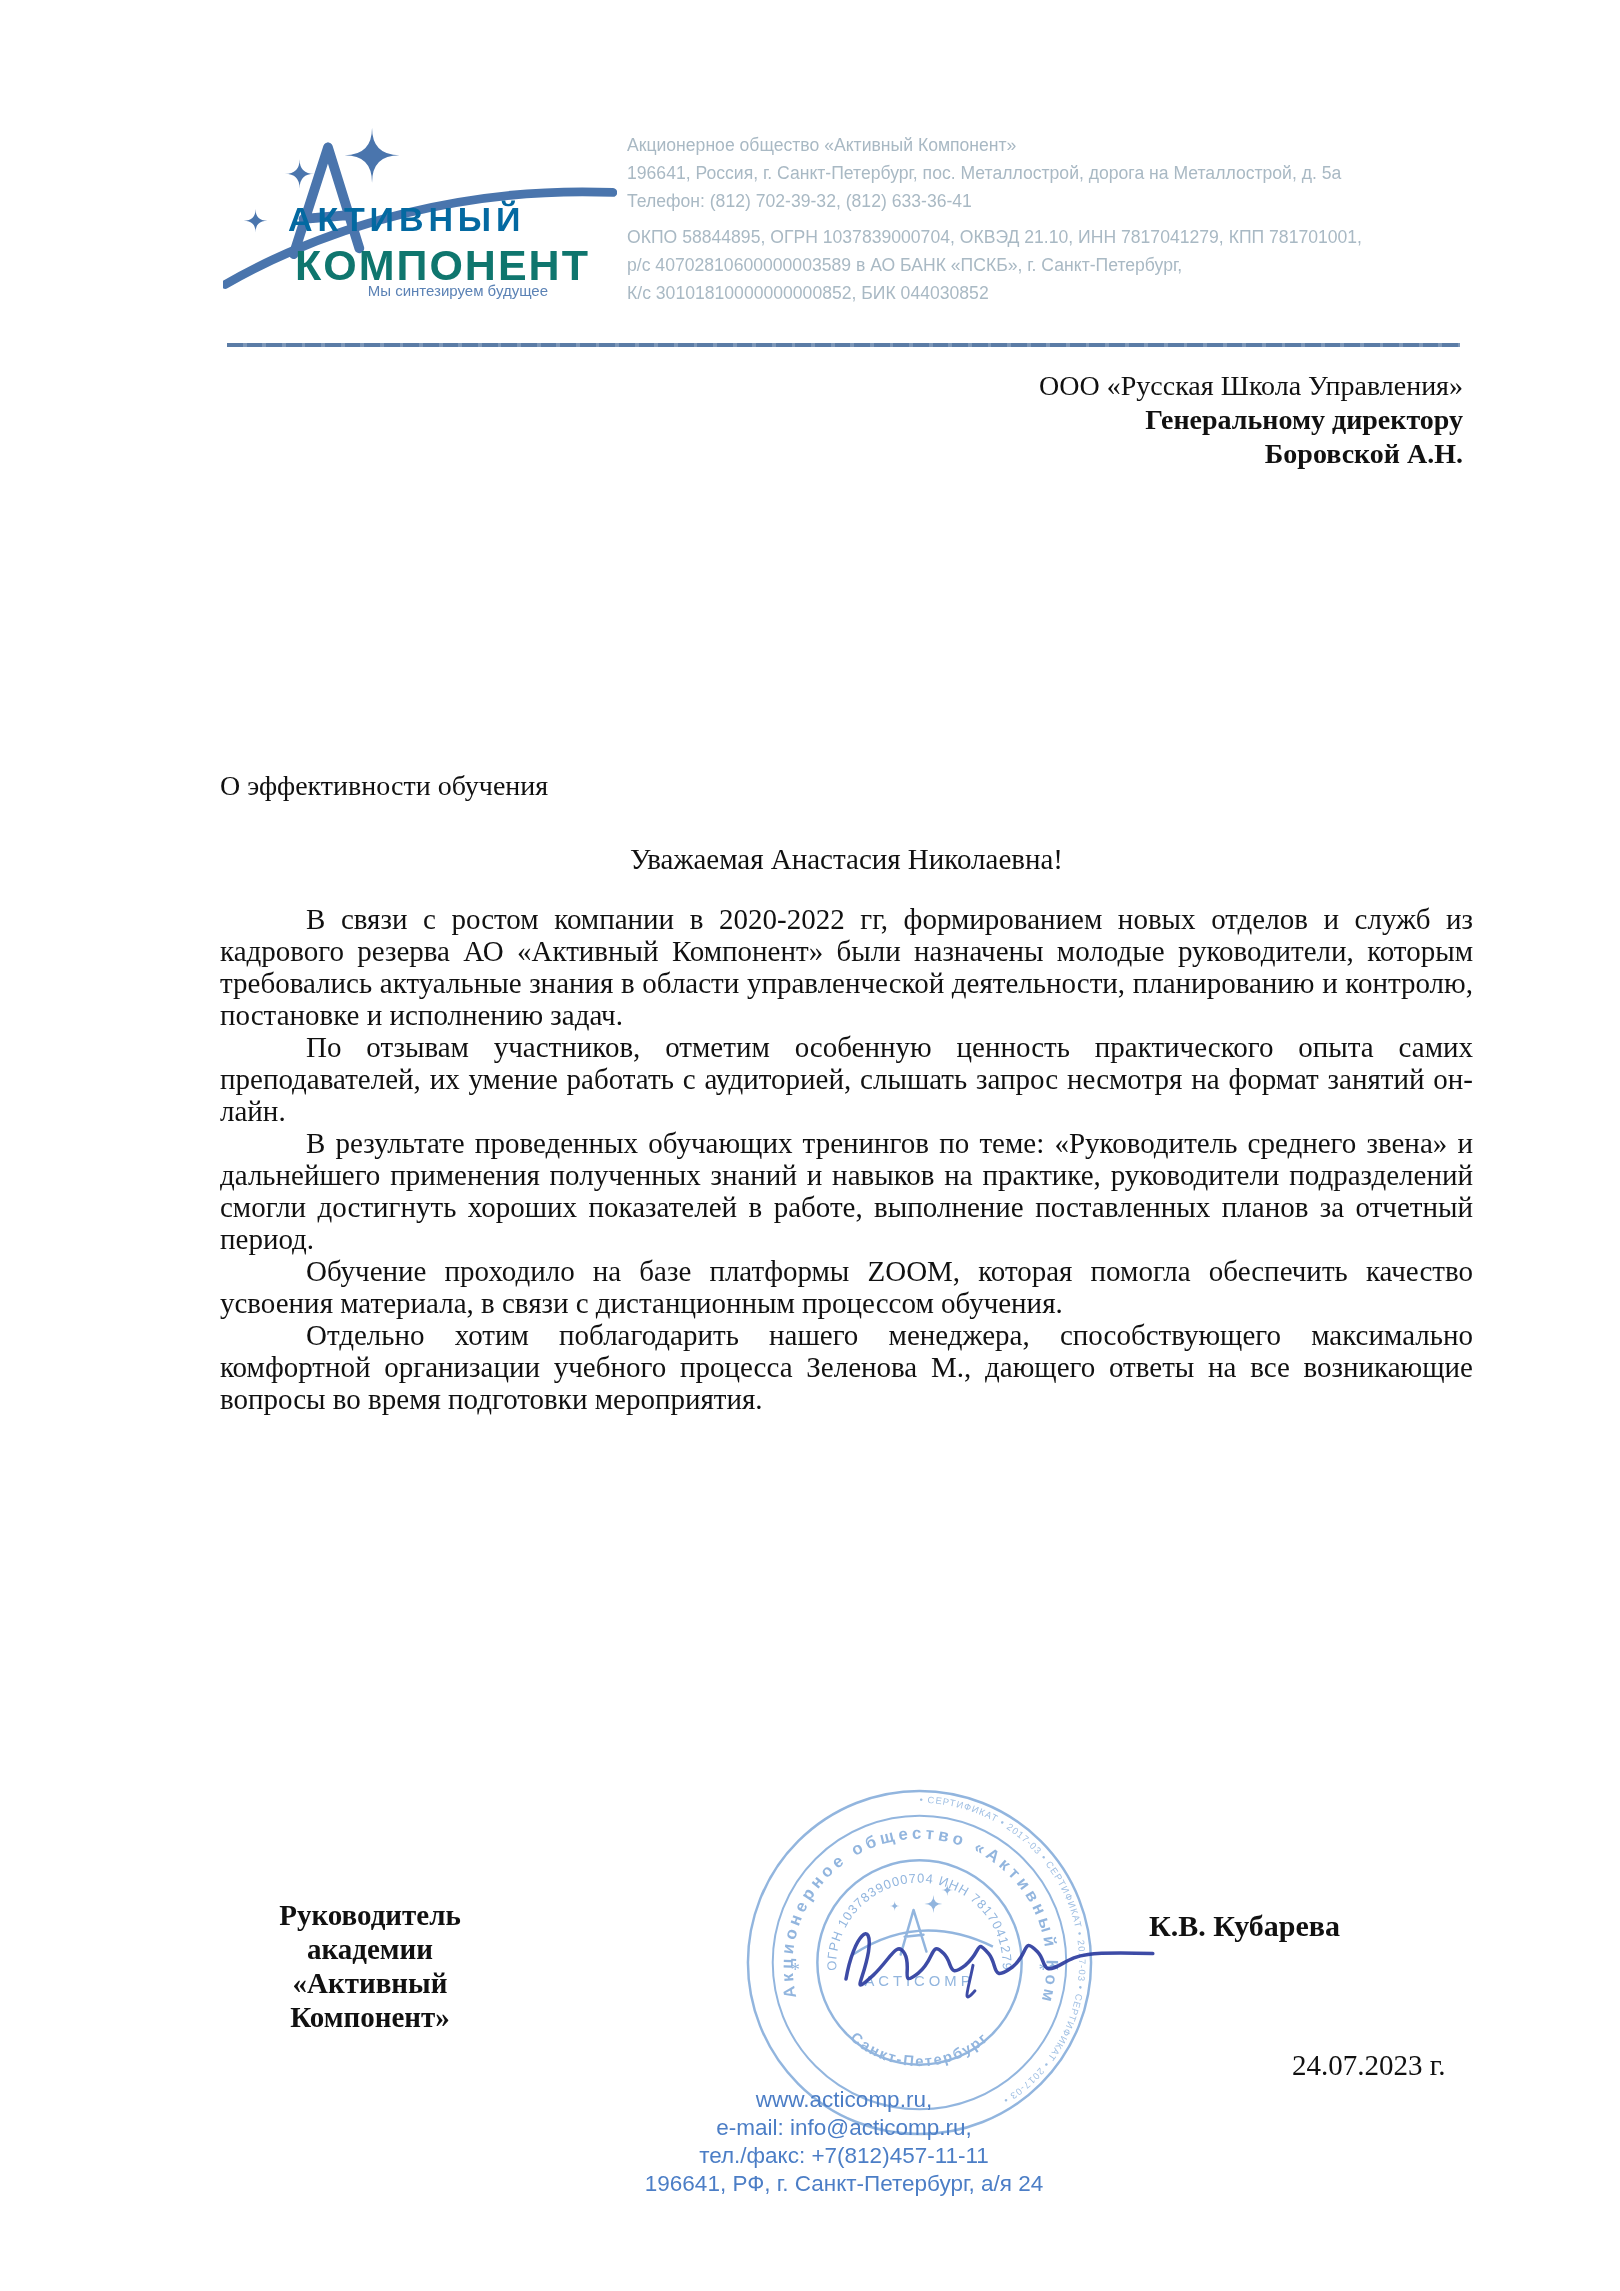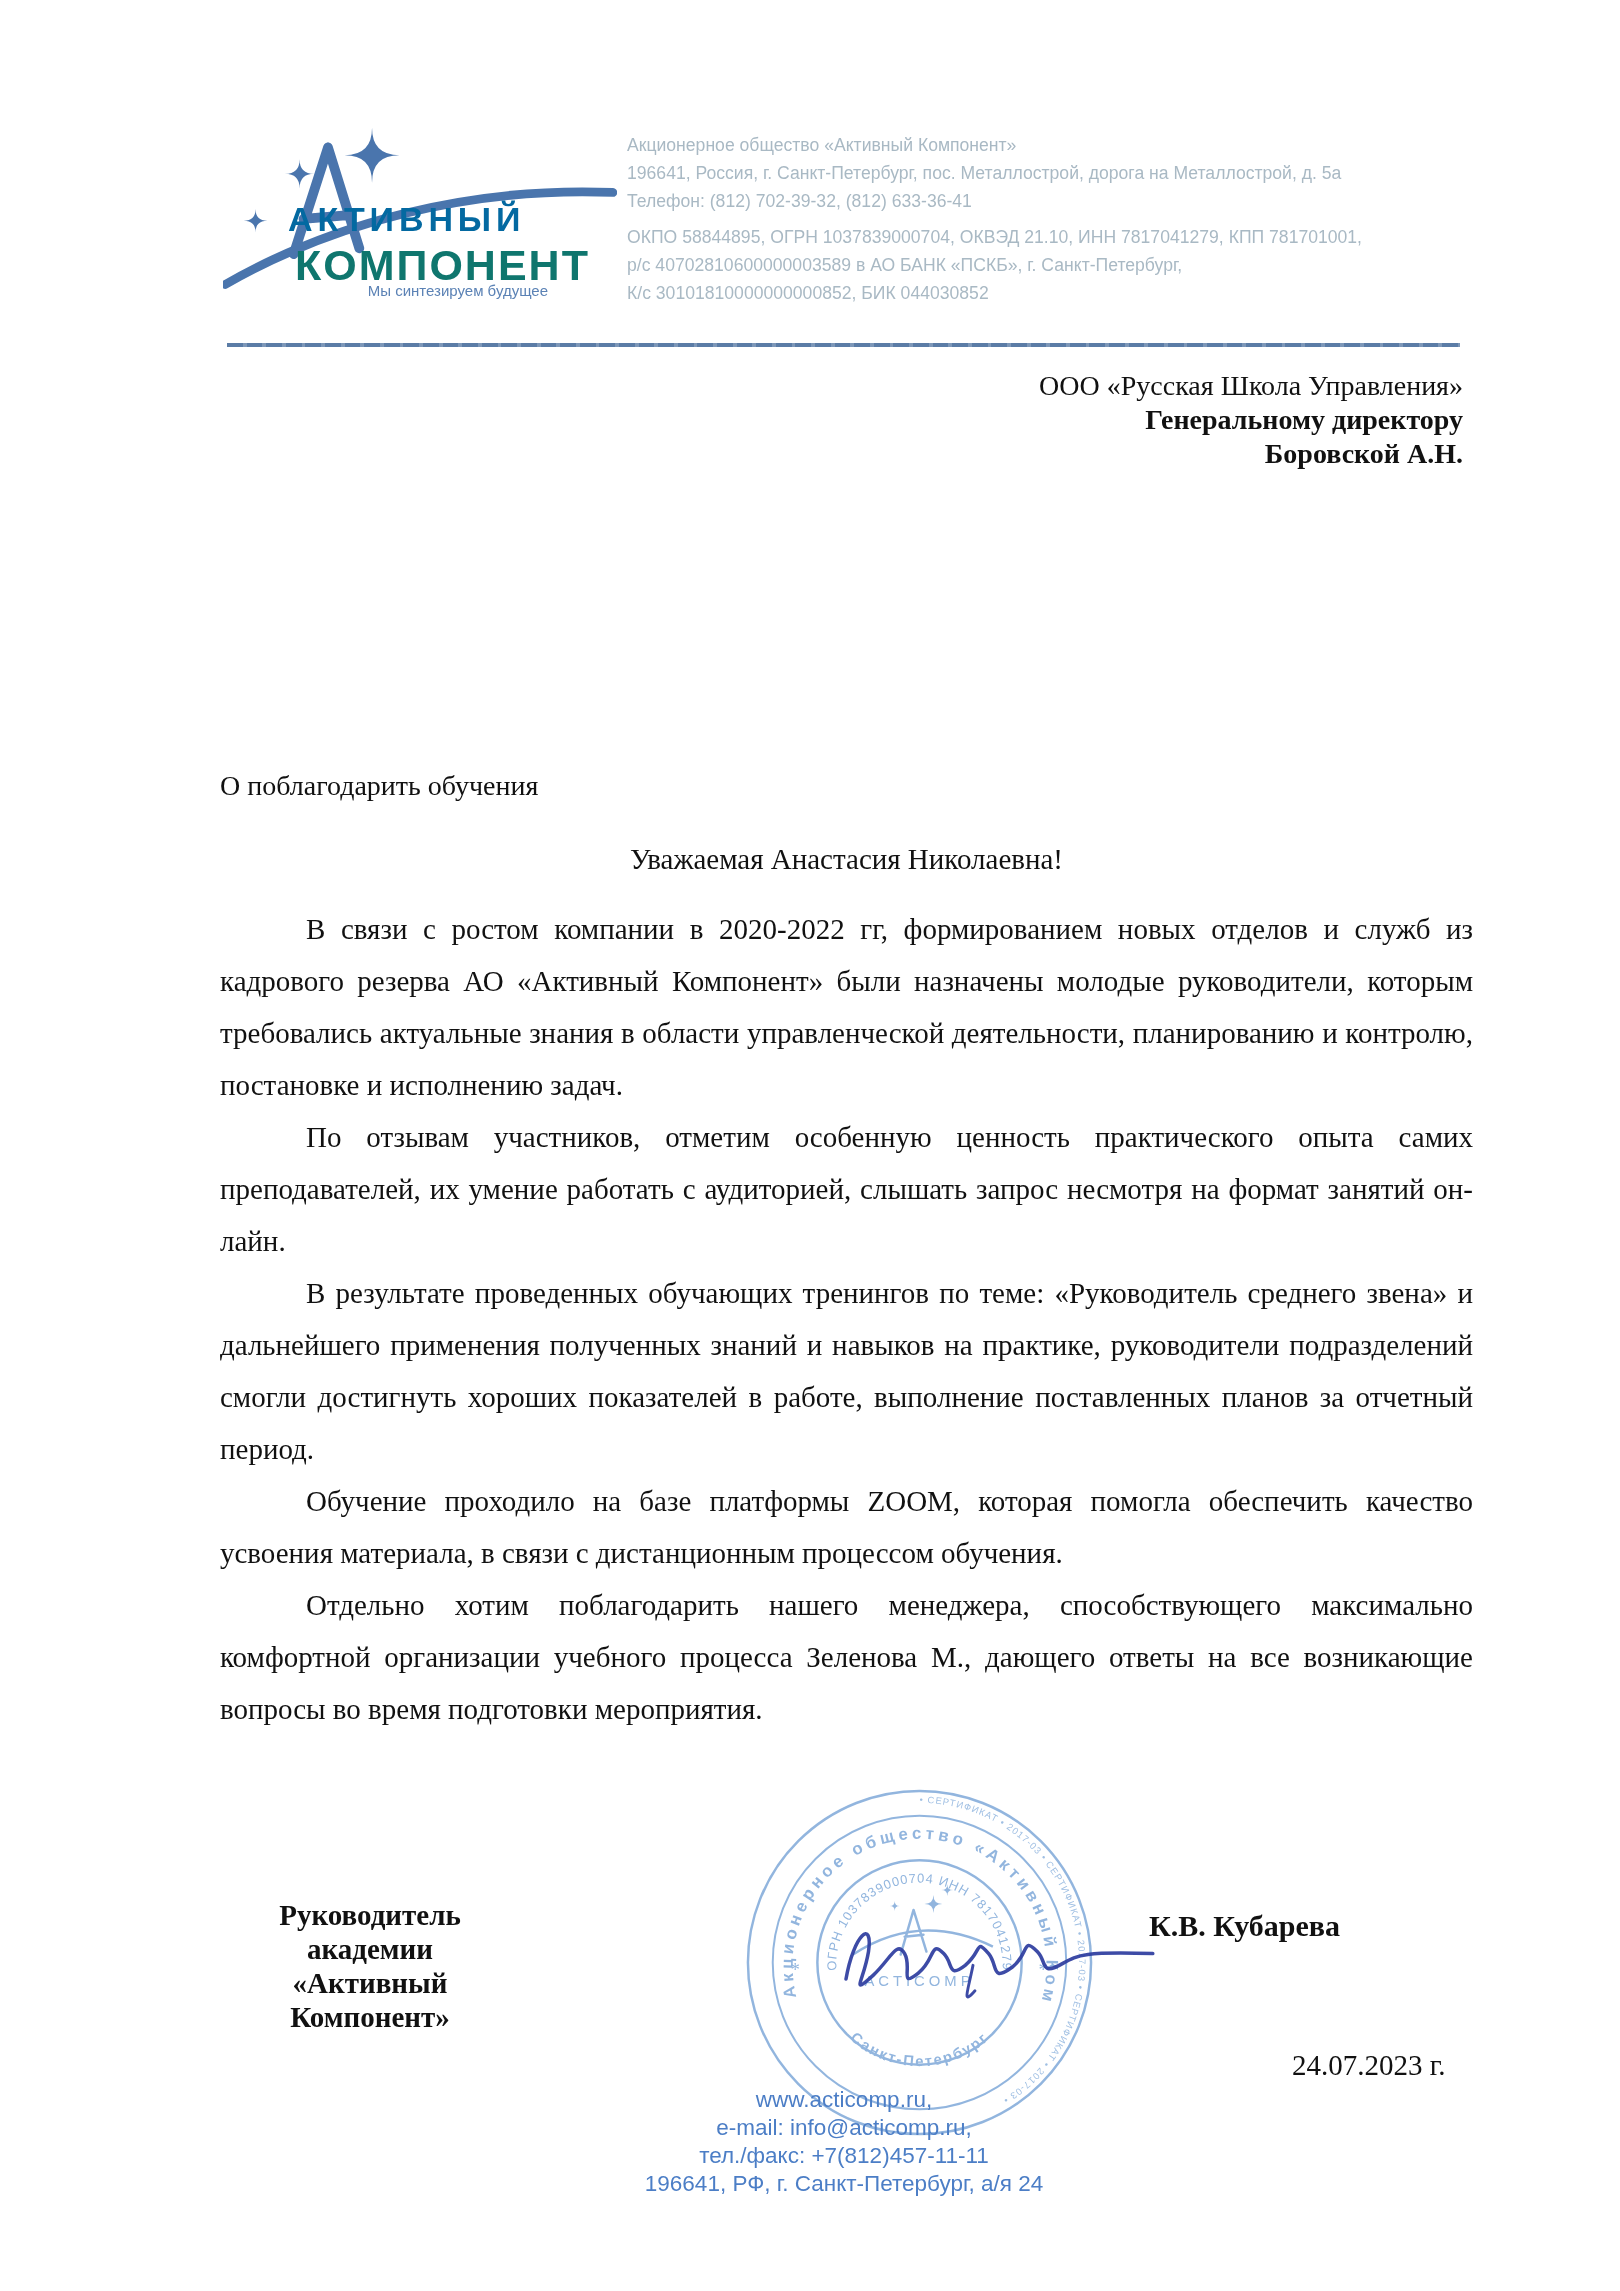--- a/index.html
+++ b/index.html
@@ -48,21 +48,21 @@
   }
   .recipient .bold{font-weight:bold;}
   
   .subject{position:absolute;left:220px;top:770px;font-size:28px;}
   .salutation{
     position:absolute;left:220px;top:843px;width:1253px;
     text-align:center;font-size:29px;
   }
   .body-text{
     position:absolute;left:220px;top:903px;width:1253px;
-    font-size:29px;line-height:52px;text-align:justify;
+    font-size:29px;line-height:32px;text-align:justify;
   }
   .body-text p{margin:0;text-indent:86px;}
   
   .sig-title{
     position:absolute;left:225px;top:1898px;width:290px;
     text-align:center;font-weight:bold;font-size:29px;line-height:34px;
   }
   .signer-name{position:absolute;left:1149px;top:1909px;font-weight:bold;font-size:30px;}
   .letter-date{position:absolute;left:1292px;top:2049px;font-size:29px;}
   .stamp-svg{position:absolute;left:741px;top:1784px;width:357px;height:357px;opacity:.85;}
@@ -102,21 +102,21 @@
     <div>К/с 30101810000000000852, БИК 044030852</div>
   </div>
   <div class="head-rule"></div>
 
   <div class="recipient">
     <div>ООО «Русская Школа Управления»</div>
     <div class="bold">Генеральному директору</div>
     <div class="bold">Боровской А.Н.</div>
   </div>
 
-  <div class="subject">О поблагодарить обучения</div>
+  <div class="subject">О эффективности обучения</div>
   <div class="salutation">Уважаемая Анастасия Николаевна!</div>
 
   <div class="body-text">
     <p>В связи с ростом компании в 2020-2022 гг, формированием новых отделов и служб из кадрового резерва АО «Активный Компонент» были назначены молодые руководители, которым требовались актуальные знания в области управленческой деятельности, планированию и контролю, постановке и исполнению задач.</p>
     <p>По отзывам участников, отметим особенную ценность практического опыта самих преподавателей, их умение работать с аудиторией, слышать запрос несмотря на формат занятий он-лайн.</p>
     <p>В результате проведенных обучающих тренингов по теме: «Руководитель среднего звена» и дальнейшего применения полученных знаний и навыков на практике, руководители подразделений смогли достигнуть хороших показателей в работе, выполнение поставленных планов за отчетный период.</p>
     <p>Обучение проходило на базе платформы ZOOM, которая помогла обеспечить качество усвоения материала, в связи с дистанционным процессом обучения.</p>
     <p>Отдельно хотим поблагодарить нашего менеджера, способствующего максимально комфортной организации учебного процесса Зеленова М., дающего ответы на все возникающие вопросы во время подготовки мероприятия.</p>
   </div>
 

